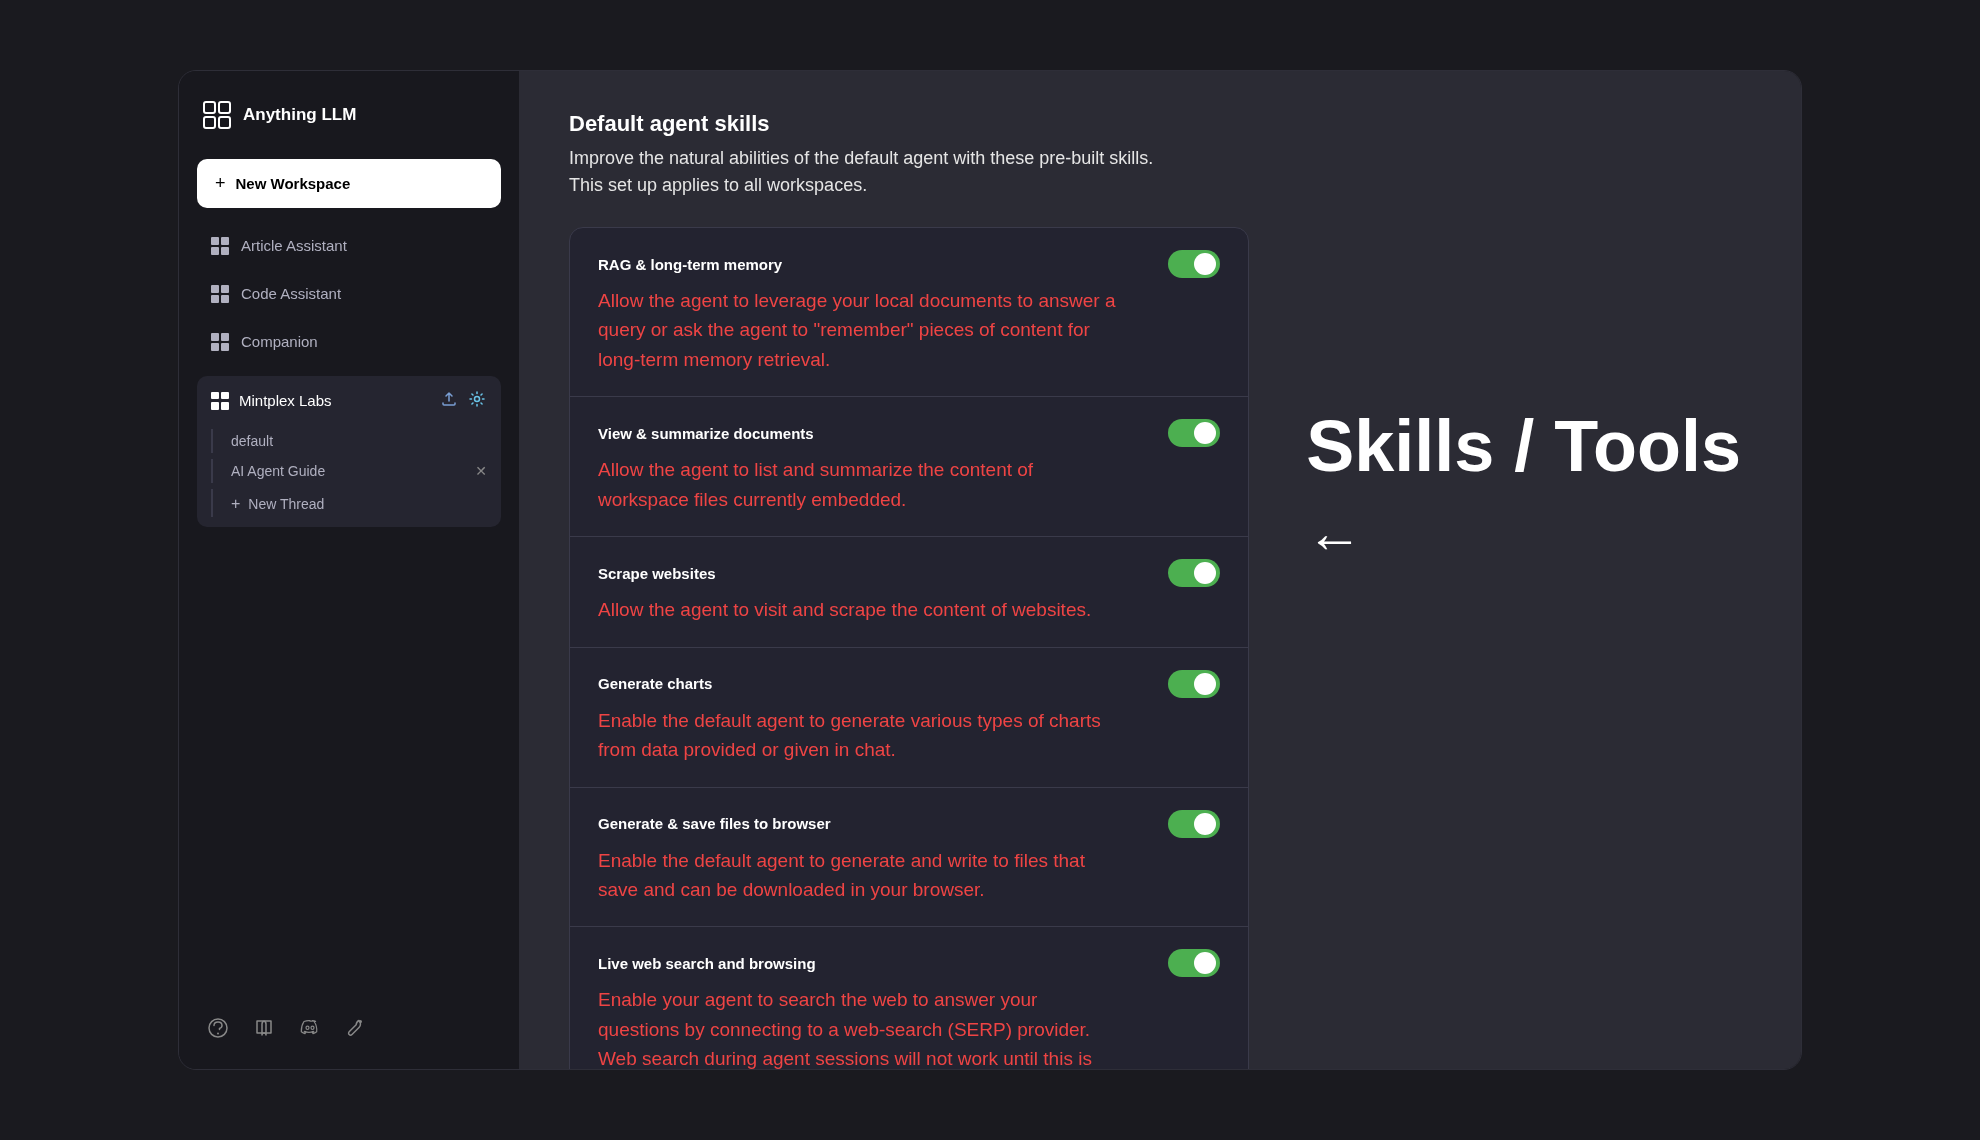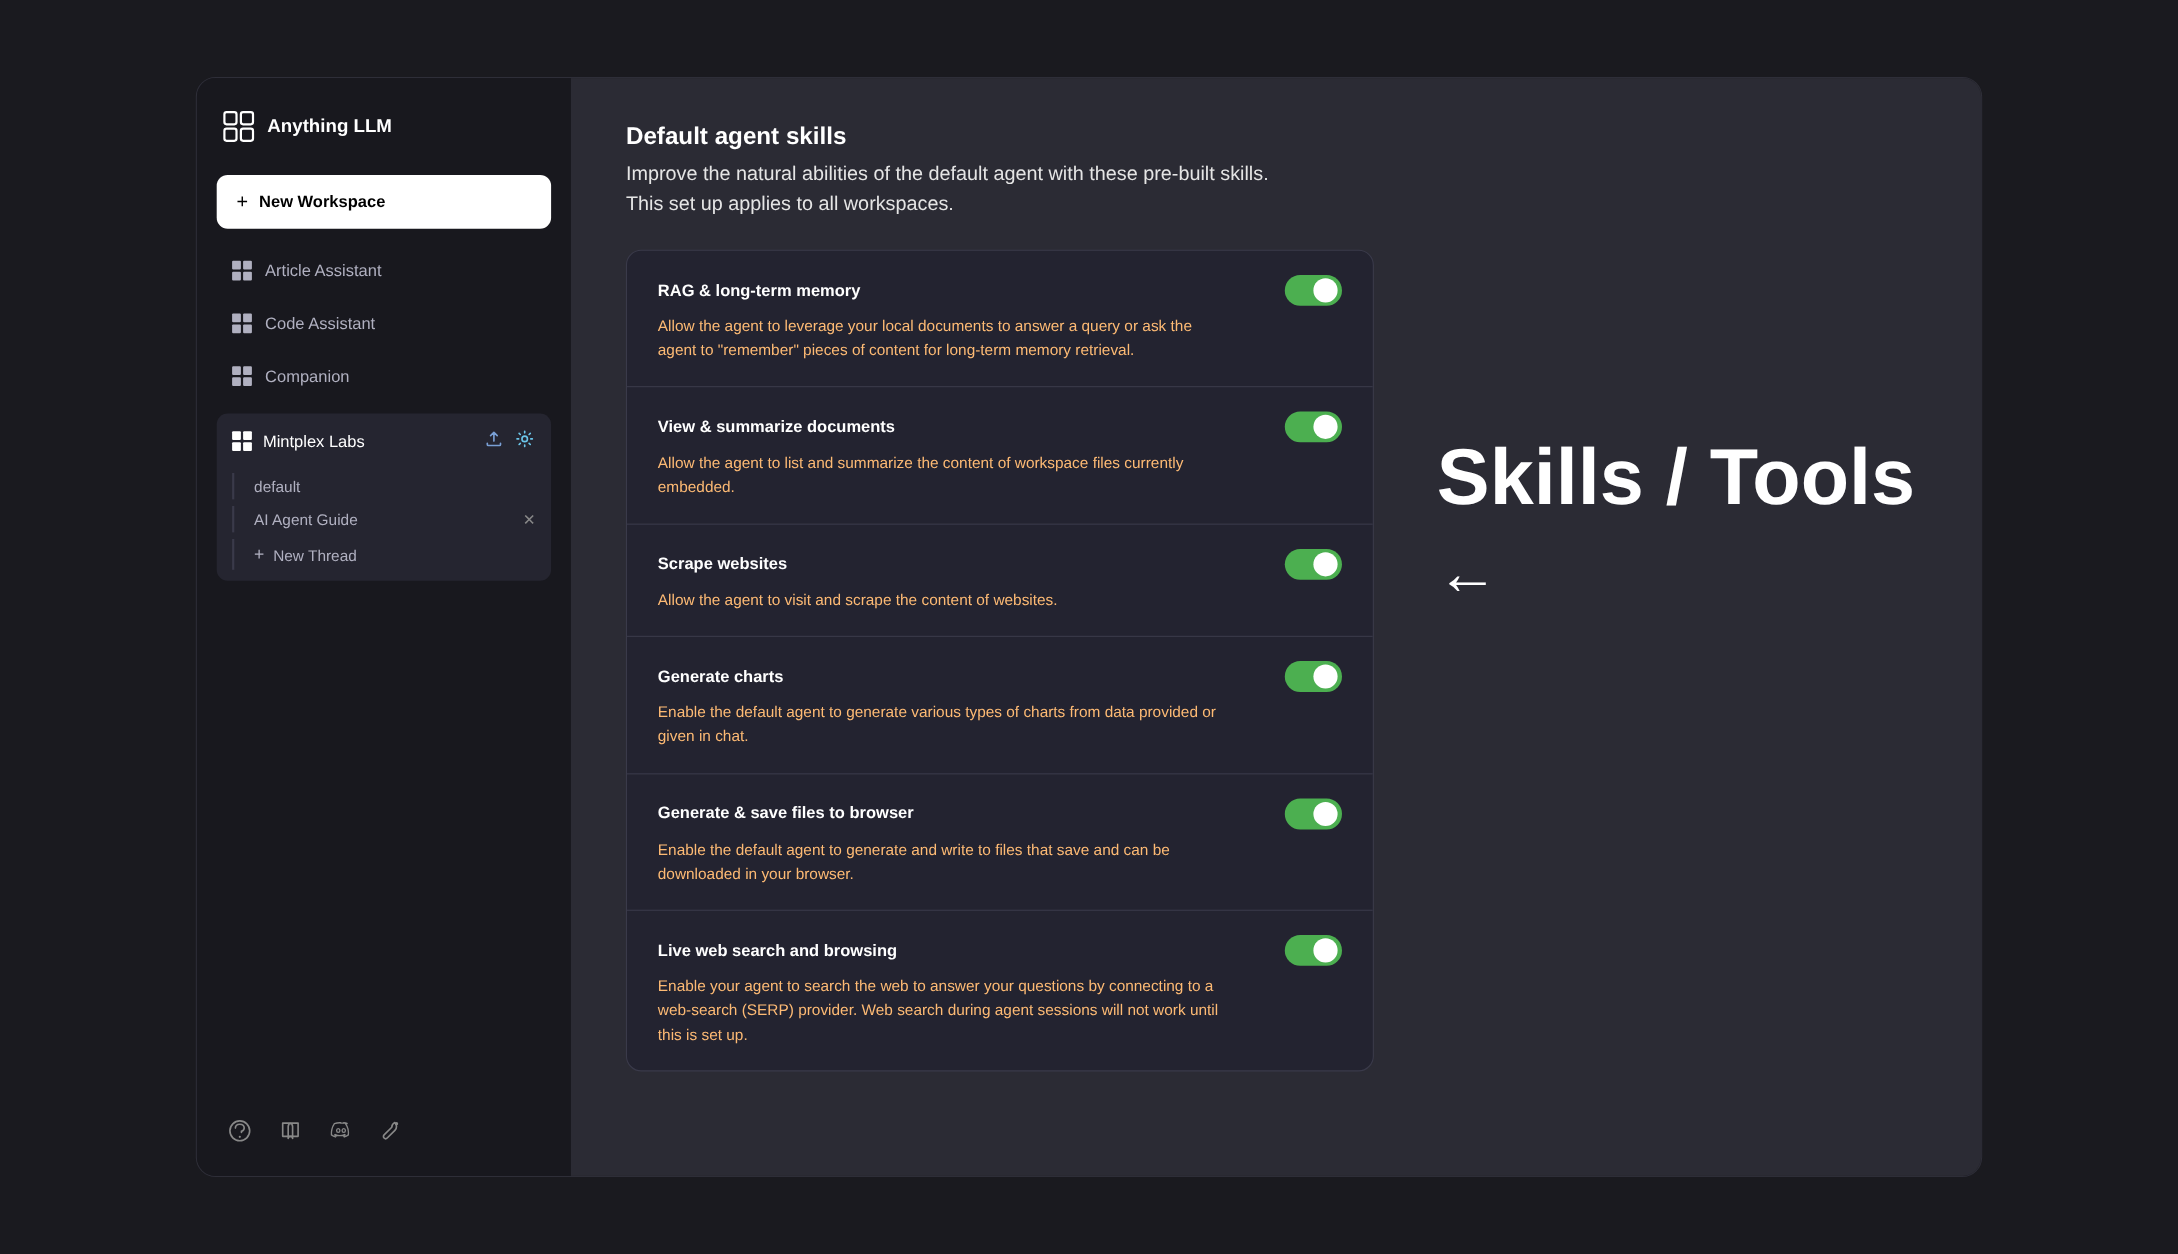--- a/index.html
+++ b/index.html
@@ -71,21 +71,21 @@
       font-weight: 400;
     }
 
     .workspace-list {
       display: flex;
       flex-direction: column;
       gap: 4px;
     }
     .workspace-item {
       display: flex;
-      align-items: center;
+      align-items: flex-start;
       gap: 12px;
       padding: 13px 14px;
       border-radius: 10px;
       cursor: pointer;
       color: #b0b0c0;
       font-size: 15px;
       font-weight: 500;
       transition: background 0.15s;
     }
     .workspace-icon {
@@ -258,22 +258,22 @@
       align-items: center;
       justify-content: space-between;
       margin-bottom: 8px;
     }
     .skill-name {
       color: #ffffff;
       font-size: 15px;
       font-weight: 600;
     }
     .skill-desc {
-      color: #fdba74;
-      font-size: 14px;
+      color: #ef4444;
+      font-size: 19px;
       line-height: 1.55;
       max-width: 520px;
     }
 
     
     .toggle {
       position: relative;
       width: 52px;
       height: 28px;
       flex-shrink: 0;
@@ -306,21 +306,21 @@
       background: #555;
     }
     .toggle input:not(:checked) + .toggle-slider::before {
       left: 4px;
     }
 
     
     .annotation {
       position: absolute;
       right: 60px;
-      top: 324px;
+      top: 336px;
       color: #ffffff;
       font-size: 72px;
       font-weight: 700;
       line-height: 1.1;
       pointer-events: none;
       user-select: none;
     }
     .annotation-arrow {
       display: flex;
       align-items: center;

